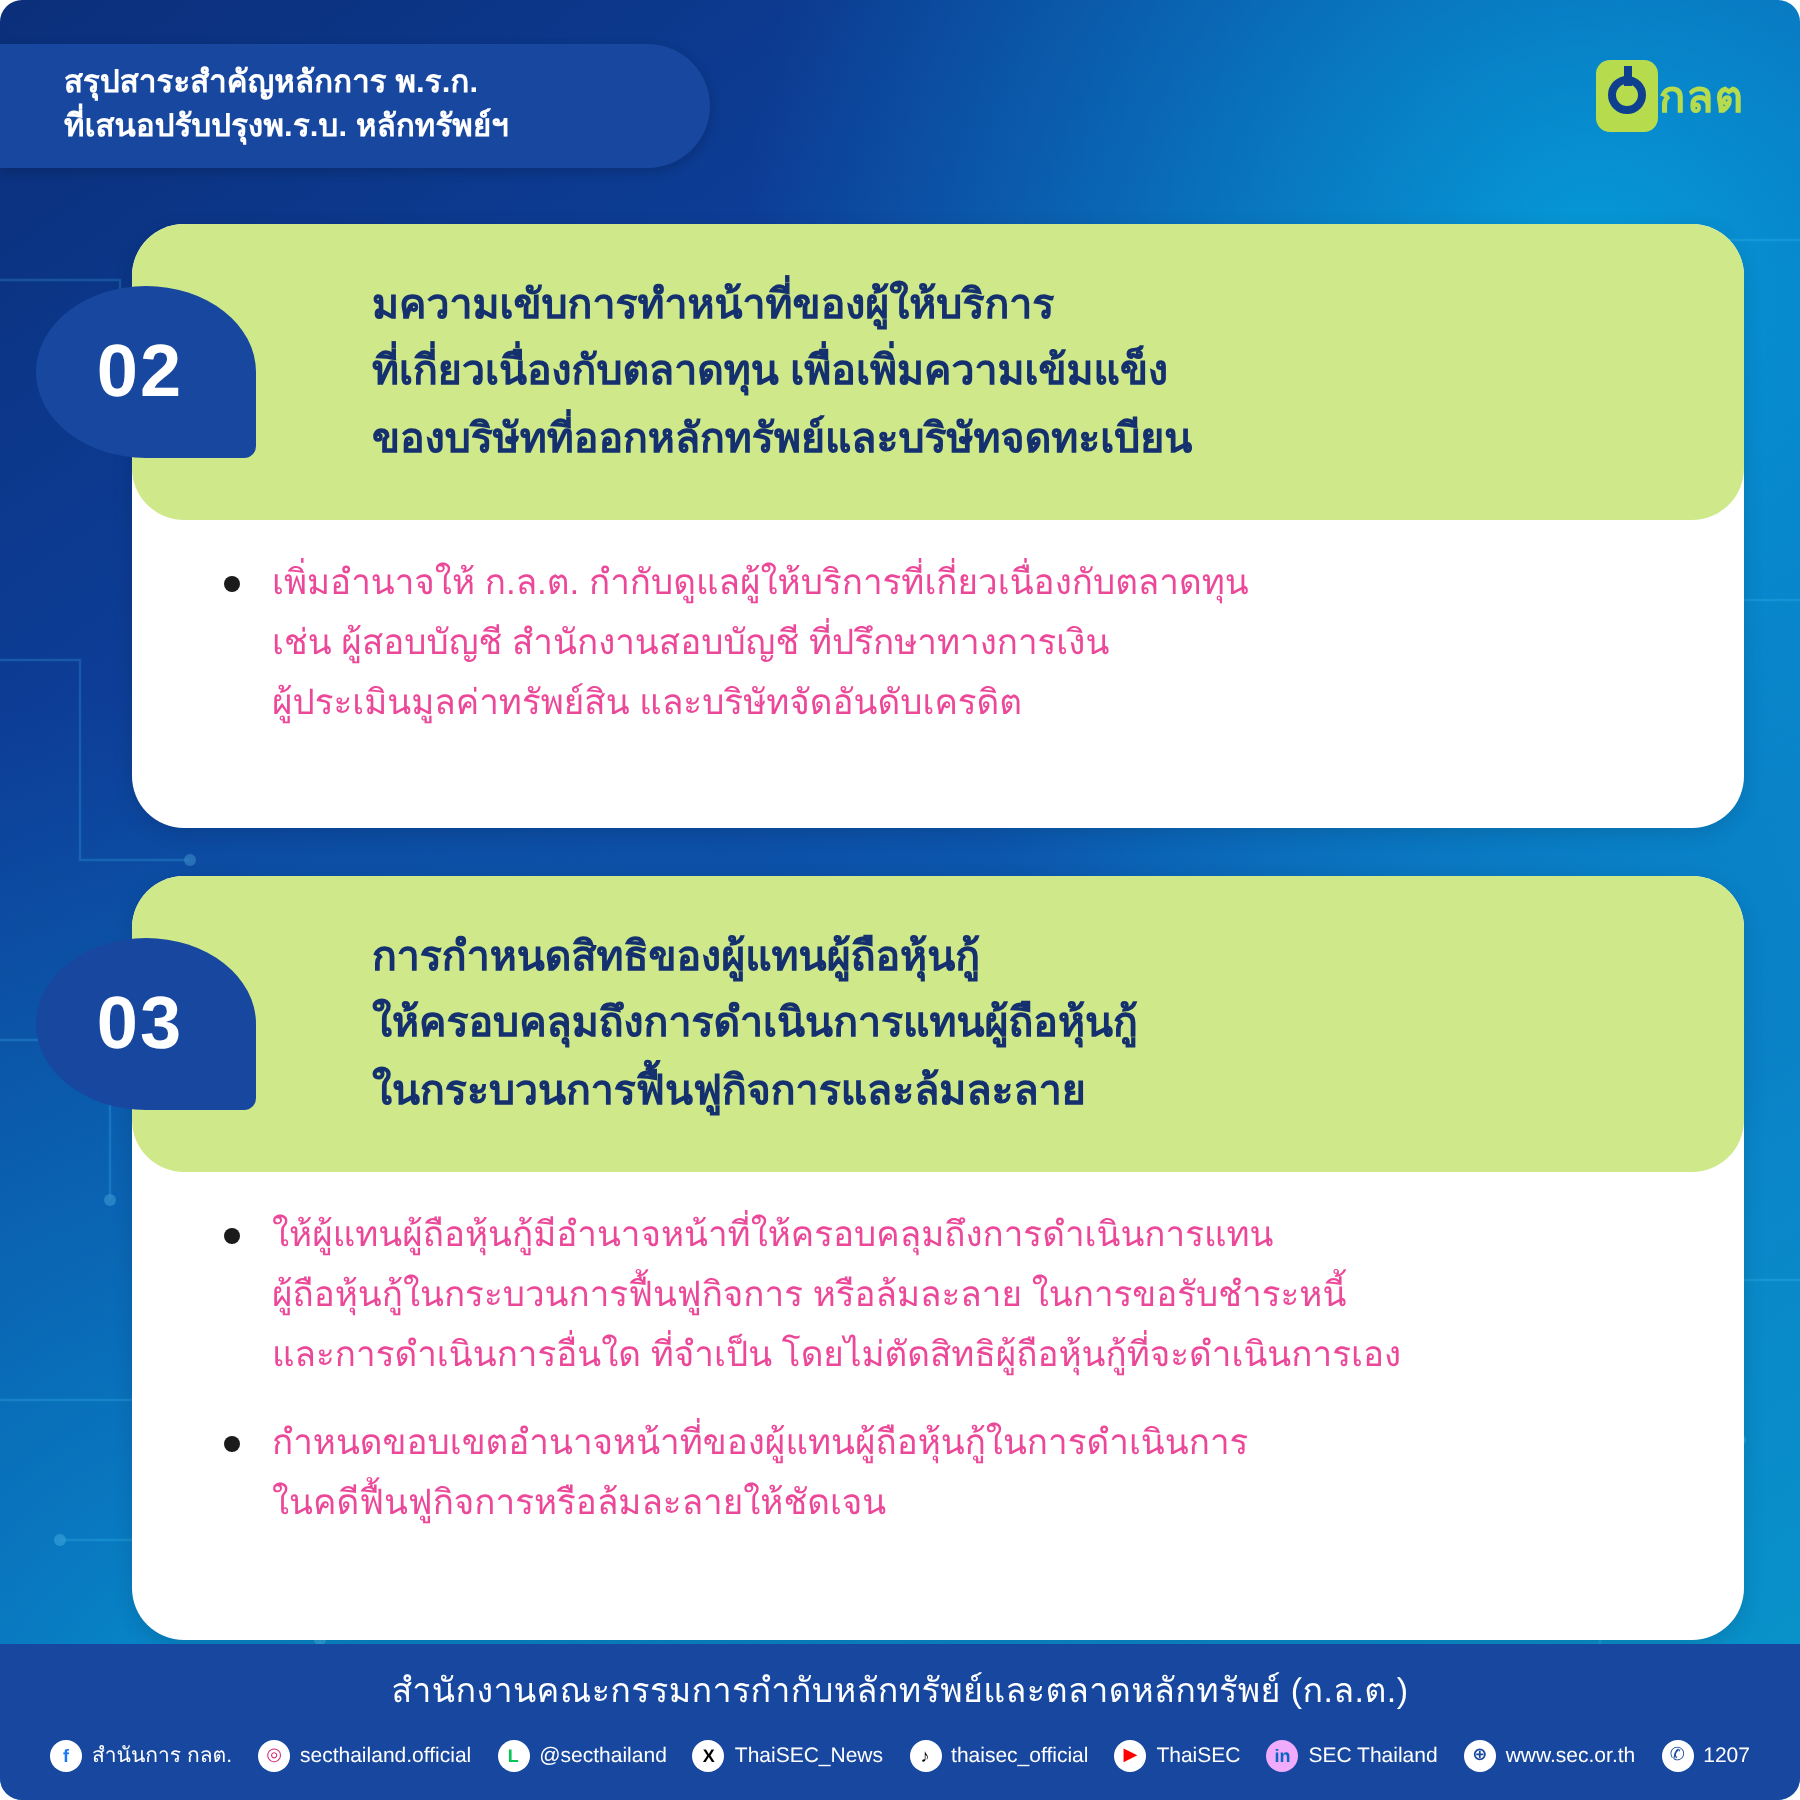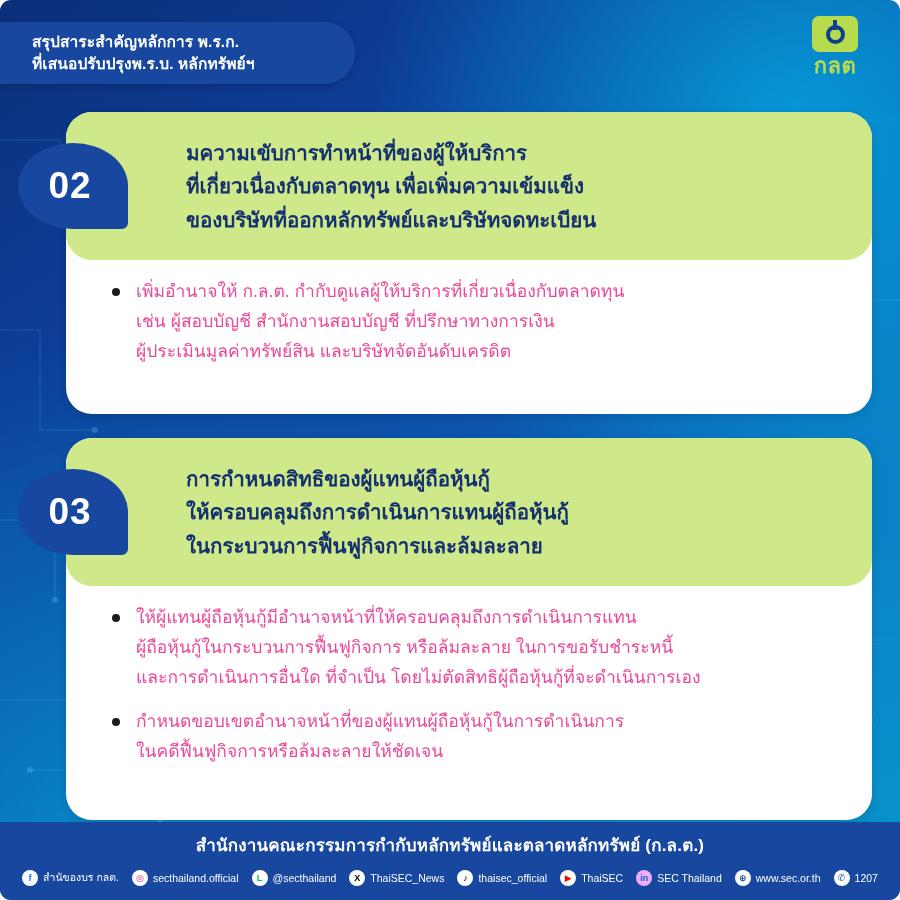--- a/index.html
+++ b/index.html
@@ -38,21 +38,21 @@
     color: #ffffff;
     font-size: 15.5px;
     font-weight: bold;
     line-height: 1.45;
     letter-spacing: .1px;
     white-space: nowrap;
   }
   .logo {
     position: absolute; right: 28px; top: 16px;
     width: 74px; height: 66px;
-    display: flex; flex-direction: column; align-items: center;
+    display: flex; flex-direction: row; align-items: center;
   }
   .logo-mark {
     width: 46px; height: 36px;
     background: #b6dc4e;
     border-radius: 7px;
     display: flex; align-items: center; justify-content: center;
     margin-bottom: 3px;
   }
   .logo-mark span {
     display: block;
@@ -141,21 +141,21 @@
   
   .footer {
     position: absolute; left: 0; right: 0; bottom: 0;
     height: 78px;
     background: #17479e;
   }
   .footer-title {
     text-align: center;
     color: #ffffff;
     font-size: 17px;
-    font-weight: bold;
+    font-weight: normal;
     padding-top: 9px;
     letter-spacing: .2px;
   }
   .social-bar {
     display: flex; align-items: center; justify-content: center;
     gap: 13px;
     margin-top: 11px;
     flex-wrap: nowrap;
   }
   .social {
@@ -272,21 +272,21 @@
         </div>
       </div>
     </div>
   </div>
 
   <div class="footer">
     <div class="footer-title">สำนักงานคณะกรรมการกำกับหลักทรัพย์และตลาดหลักทรัพย์ (ก.ล.ต.)</div>
     <div class="social-bar">
       <div class="social">
         <span class="ico fb">f</span>
-        <span>สำนัของบร กลต.</span>
+        <span>สำนันการ กลต.</span>
       </div>
       <div class="social">
         <span class="ico ig">◎</span>
         <span>secthailand.official</span>
       </div>
       <div class="social">
         <span class="ico line">L</span>
         <span>@secthailand</span>
       </div>
       <div class="social">

